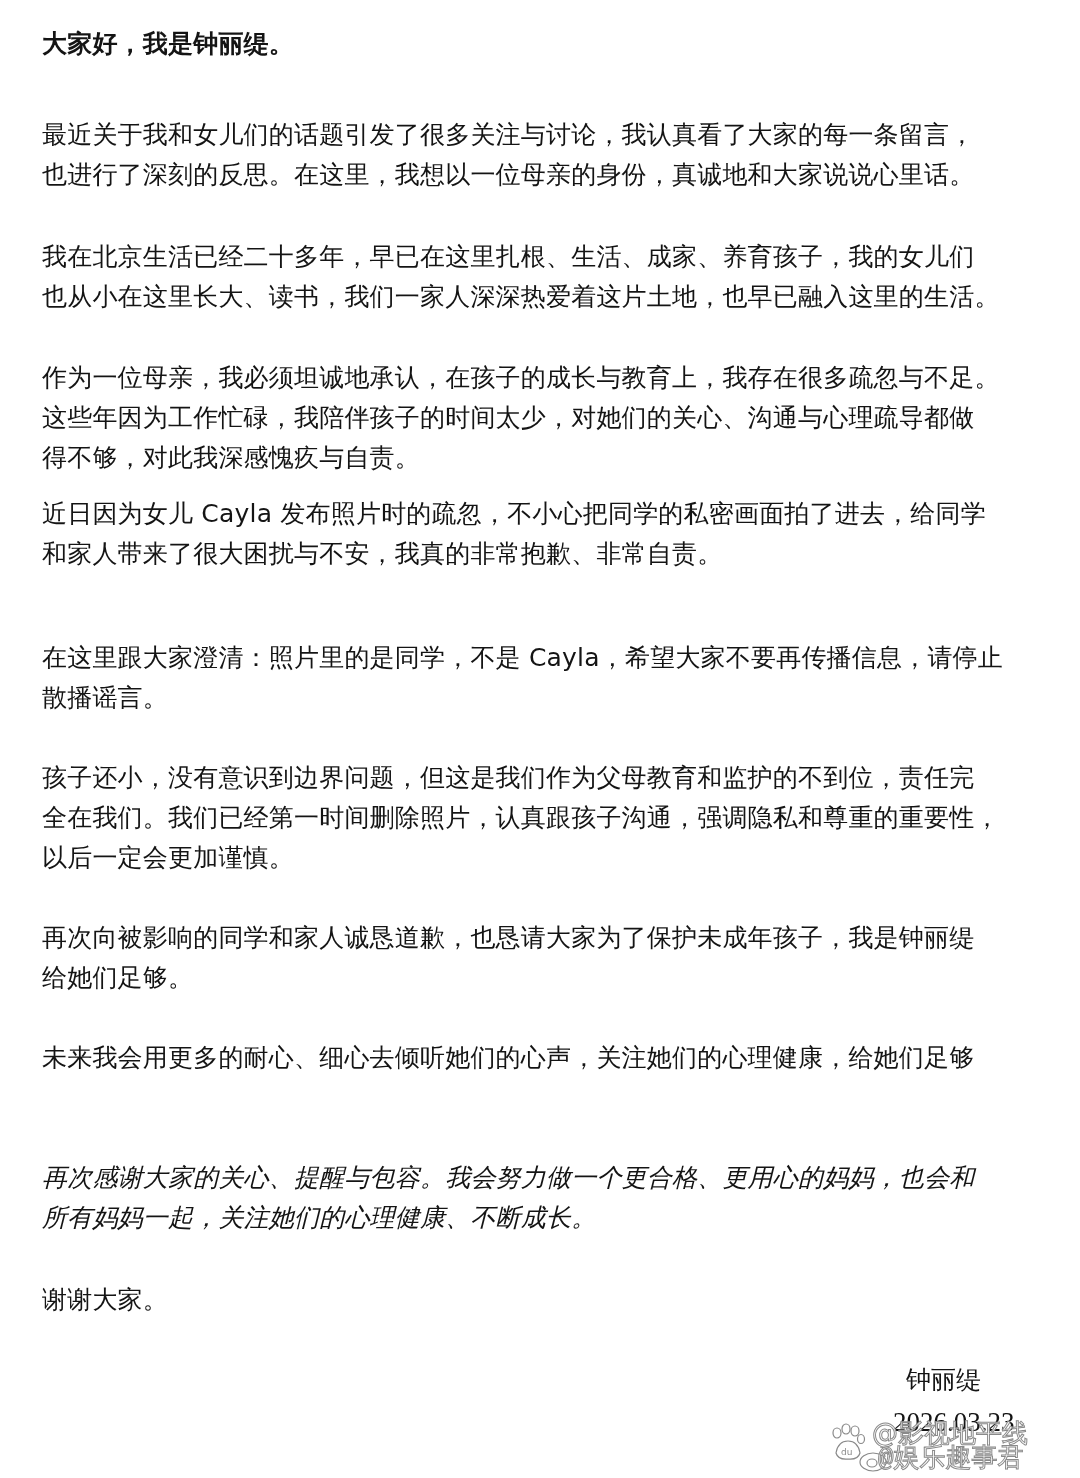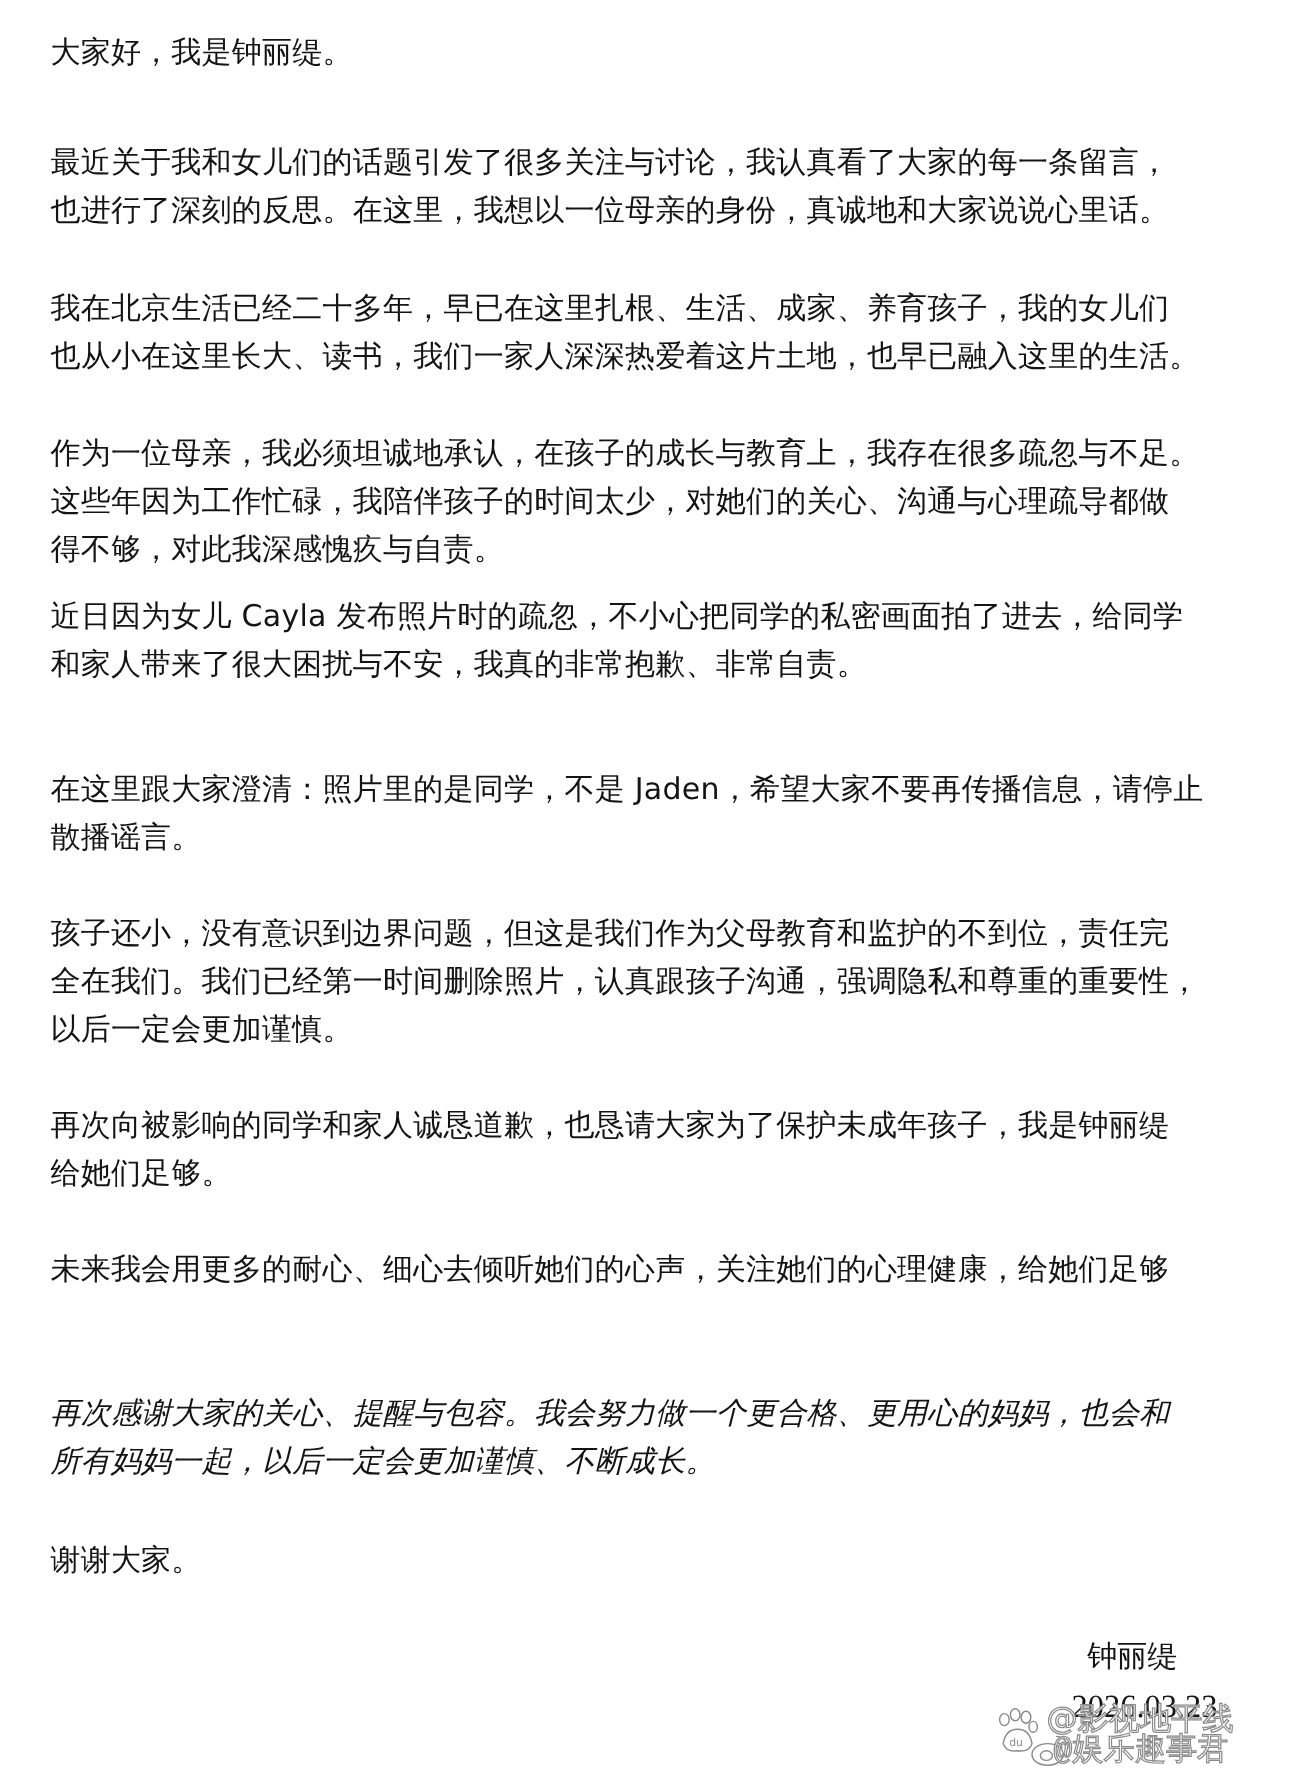--- a/index.html
+++ b/index.html
@@ -74,21 +74,21 @@
       position: absolute;
       left: 30px; top: 26px;
       width: 34px; height: 30px;
     }
   </style>
 </head>
 <body>
 
 <div class="doc">
 
-  <p class="para" style="top:24px;">
+  <p class="para" style="top:24px;font-weight:bold;">
     <span class="line">大家好，我是钟丽缇。</span>
   </p>
 
   <p class="para" style="top:115px;">
     <span class="line">最近关于我和女儿们的话题引发了很多关注与讨论，我认真看了大家的每一条留言，</span>
     <span class="line">也进行了深刻的反思。在这里，我想以一位母亲的身份，真诚地和大家说说心里话。</span>
   </p>
 
   <p class="para" style="top:237px;">
     <span class="line">我在北京生活已经二十多年，早已在这里扎根、生活、成家、养育孩子，我的女儿们</span>
@@ -100,42 +100,42 @@
     <span class="line">这些年因为工作忙碌，我陪伴孩子的时间太少，对她们的关心、沟通与心理疏导都做</span>
     <span class="line">得不够，对此我深感愧疚与自责。</span>
   </p>
 
   <p class="para" style="top:494px;">
     <span class="line">近日因为女儿 Cayla 发布照片时的疏忽，不小心把同学的私密画面拍了进去，给同学</span>
     <span class="line">和家人带来了很大困扰与不安，我真的非常抱歉、非常自责。</span>
   </p>
 
   <p class="para" style="top:638px;">
-    <span class="line">在这里跟大家澄清：照片里的是同学，不是 Jaden，希望大家不要再传播信息，请停止</span>
+    <span class="line">在这里跟大家澄清：照片里的是同学，不是 Cayla，希望大家不要再传播信息，请停止</span>
     <span class="line">散播谣言。</span>
   </p>
 
   <p class="para" style="top:758px;">
     <span class="line">孩子还小，没有意识到边界问题，但这是我们作为父母教育和监护的不到位，责任完</span>
     <span class="line">全在我们。我们已经第一时间删除照片，认真跟孩子沟通，强调隐私和尊重的重要性，</span>
     <span class="line">以后一定会更加谨慎。</span>
   </p>
 
   <p class="para" style="top:918px;">
     <span class="line">再次向被影响的同学和家人诚恳道歉，也恳请大家为了保护未成年孩子，我是钟丽缇</span>
     <span class="line">给她们足够。</span>
   </p>
 
   <p class="para" style="top:1038px;">
     <span class="line">未来我会用更多的耐心、细心去倾听她们的心声，关注她们的心理健康，给她们足够</span>
   </p>
 
   <p class="para" style="top:1158px;font-style:italic;">
     <span class="line">再次感谢大家的关心、提醒与包容。我会努力做一个更合格、更用心的妈妈，也会和</span>
-    <span class="line">所有妈妈一起，以后一定会更加谨慎、不断成长。</span>
+    <span class="line">所有妈妈一起，关注她们的心理健康、不断成长。</span>
   </p>
 
   <p class="para" style="top:1280px;">
     <span class="line">谢谢大家。</span>
   </p>
 </div>
 
 <div class="signature">钟丽缇</div>
 <div class="date">2026.03.23</div>
 

